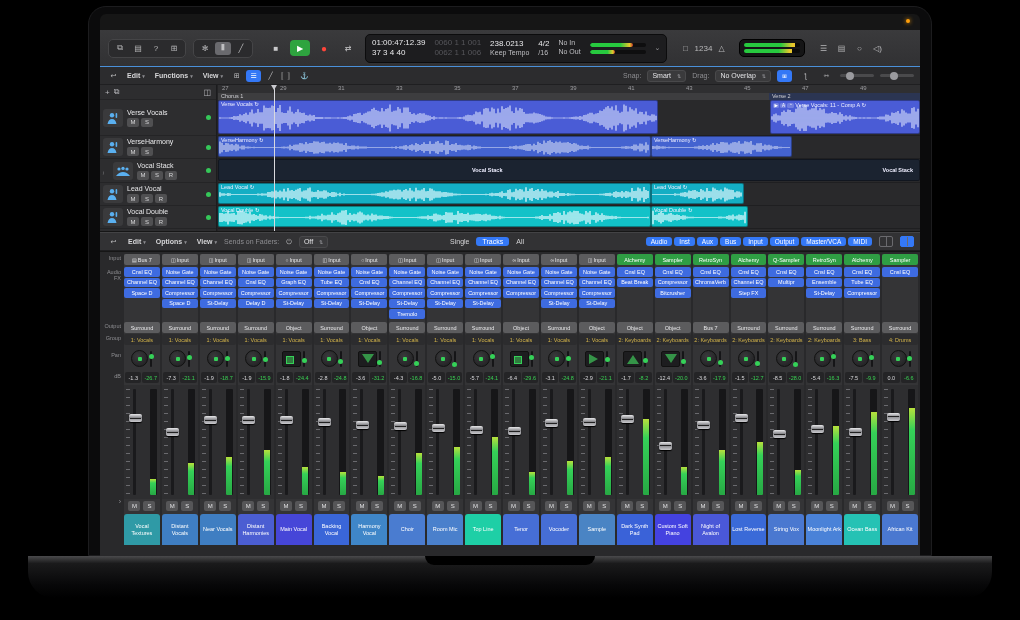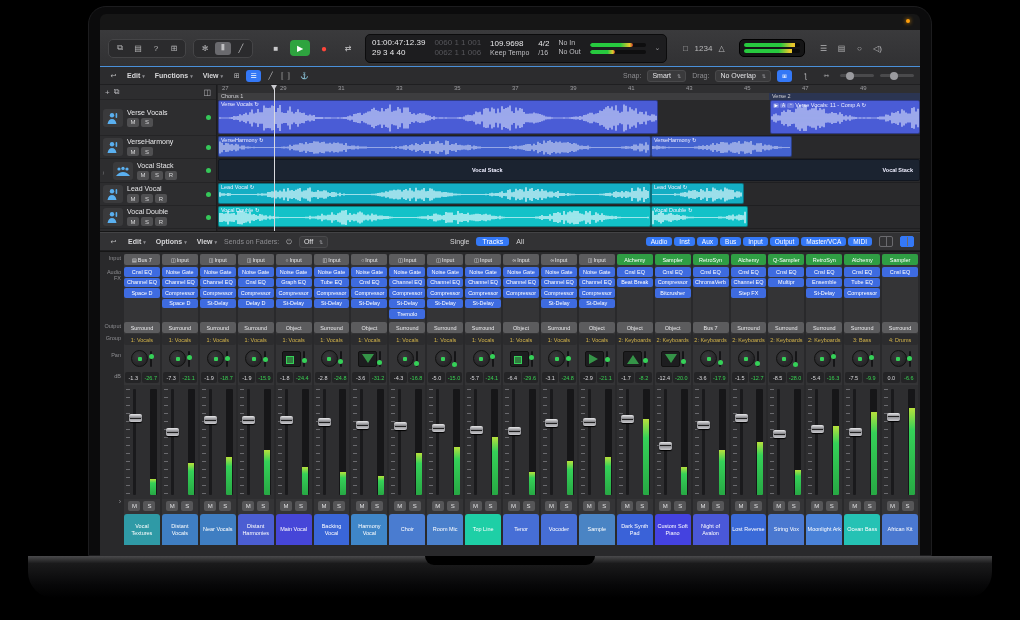--- a/index.html
+++ b/index.html
@@ -171,28 +171,28 @@
         </div>
       <div class="transport">
         <div class="tp-btn">■</div>
         <div class="tp-btn play">▶</div>
         <div class="tp-btn rec">●</div>
         <div class="tp-btn">⇄</div>
       </div>
       <div class="lcd">
         <div class="col">
           <div class="r1">01:00:47:12.39</div>
-          <div class="r2">29 3 4   40</div>
+          <div class="r2">37 3 4   40</div>
         </div>
         <div class="col">
           <div class="r1 dim">0060 1 1 001</div>
           <div class="r2 dim">0062 1 1 006</div>
         </div>
         <div class="col">
-          <div class="r1">109.9698</div>
+          <div class="r1">238.0213</div>
           <div class="sub">Keep Tempo</div>
         </div>
         <div class="col">
           <div class="r1">4/2</div>
           <div class="sub">/16</div>
         </div>
         <div class="col">
           <div class="sub">No In</div>
           <div class="sub">No Out</div>
         </div>

